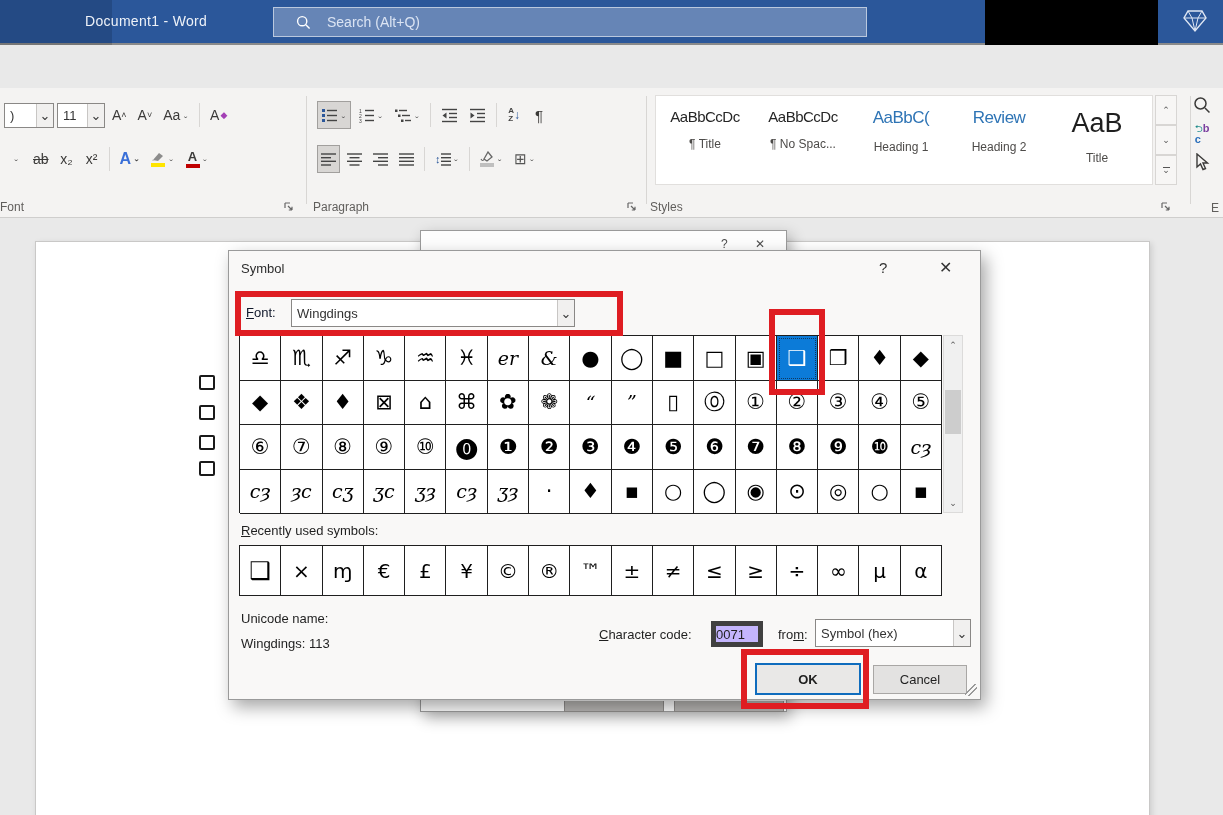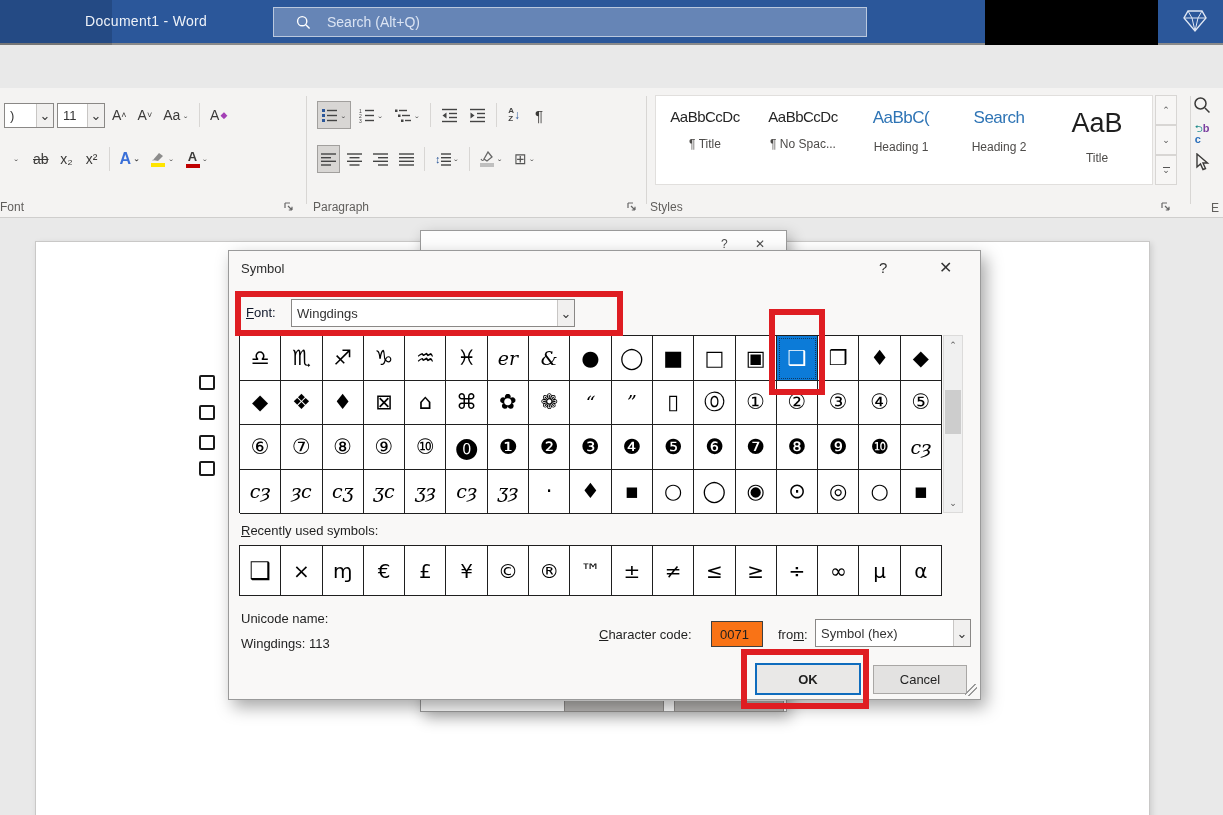--- a/index.html
+++ b/index.html
@@ -108,22 +108,22 @@
 
   .recent-label{position:absolute;left:12px;top:272px;font-size:13px;color:#1f1f1f;}
   .recentgrid{position:absolute;left:10px;top:294px;width:703px;height:51px;display:grid;
               grid-template-columns:repeat(17,1fr);background:#fff;border-top:1px solid #1f1f1f;border-left:1px solid #1f1f1f;}
   .recentgrid .symcell{font-size:20px;}
   .recentgrid .symcell:first-child{font-size:24px;}
 
   .uni-label{position:absolute;left:12px;top:360px;font-size:13px;color:#1f1f1f;}
   .uni-value{position:absolute;left:12px;top:385px;font-size:13px;color:#1f1f1f;}
   .cc-label{position:absolute;left:370px;top:376px;font-size:13px;color:#1f1f1f;}
-  .cc-input{position:absolute;left:482px;top:370px;width:52px;height:26px;border:1px solid #404040;background:#f97316;
-            font-size:13px;font-family:inherit;padding:0 8px;color:#1f1f1f;}
+  .cc-input{position:absolute;left:482px;top:370px;width:52px;height:26px;border:5px solid #404040;background:#c4b5fd;
+            font-size:13px;font-family:inherit;padding:0 0;color:#1f1f1f;}
   .from-label{position:absolute;left:549px;top:376px;font-size:13px;color:#1f1f1f;}
   .from-combo{position:absolute;left:586px;top:368px;width:156px;height:28px;}
 
   .btn{position:absolute;display:flex;align-items:center;justify-content:center;font-size:13px;color:#1f1f1f;background:#e3e2e1;border:1px solid #a9a7a5;}
   .btn-ok{left:526px;top:412px;width:106px;height:32px;border:2px solid #0f6cbd;background:#e9e8e7;font-weight:bold;}
   .btn-cancel{left:644px;top:414px;width:94px;height:29px;}
   .grip{position:absolute;right:3px;bottom:3px;width:12px;height:12px;
         background:linear-gradient(135deg,transparent 40%,#9a9a9a 40%,#9a9a9a 46%,transparent 46%,transparent 62%,#9a9a9a 62%,#9a9a9a 68%,transparent 68%);}
 
   svg{display:block;}
@@ -387,21 +387,21 @@
           </div>
           <div class="scard normal">
             <span class="sprev">AaBbCcDc</span>
             <span class="slabel">¶ No Spac...</span>
           </div>
           <div class="scard heading">
             <span class="sprev">AaBbC(</span>
             <span class="slabel">Heading 1</span>
           </div>
           <div class="scard heading">
-            <span class="sprev">Search</span>
+            <span class="sprev">Review</span>
             <span class="slabel">Heading 2</span>
           </div>
           <div class="scard title">
             <span class="sprev">AaB</span>
             <span class="slabel">Title</span>
           </div>
         </div>
       <div class="sscroll">
         <div class="sbtn">⌃</div>
         <div class="sbtn">⌄</div>

